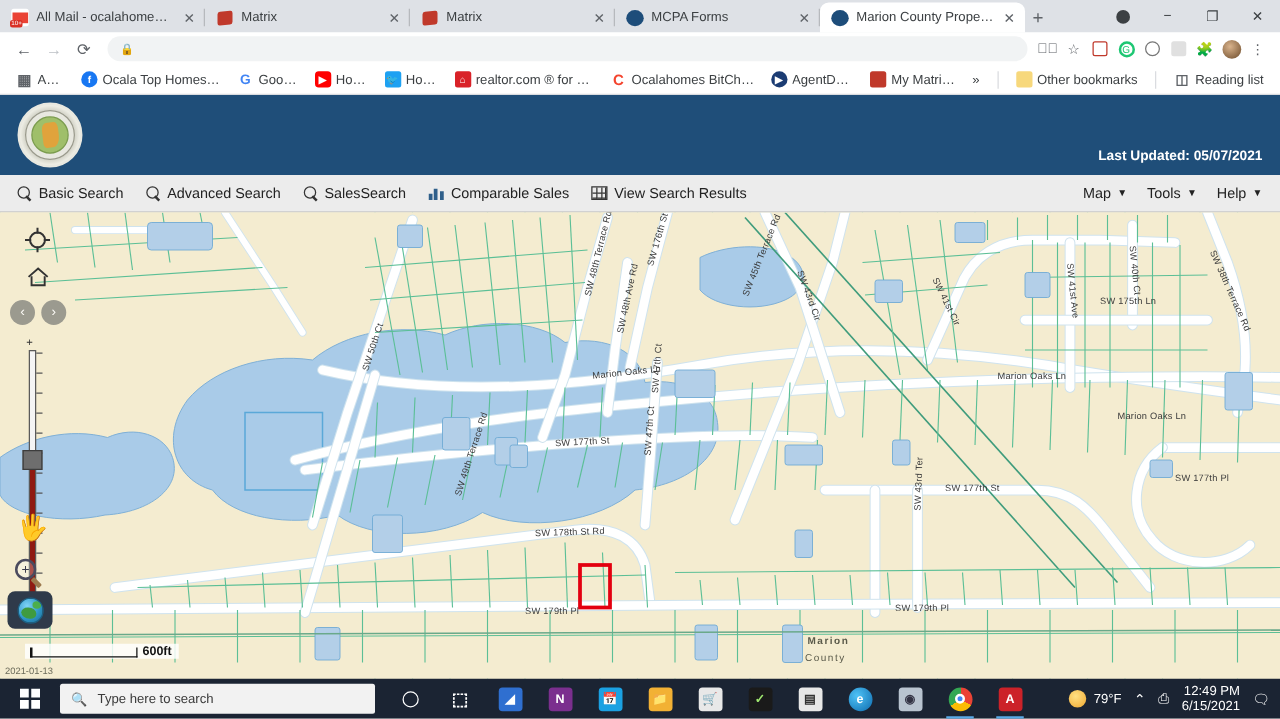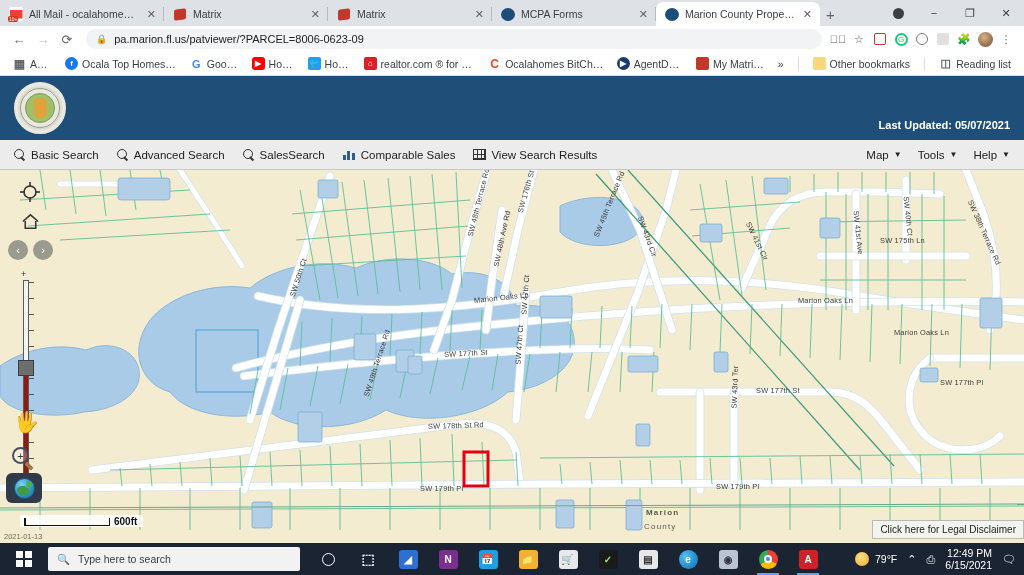--- a/index.html
+++ b/index.html
@@ -368,21 +368,20 @@
       <div class="wc">✕</div>
     </div>
   </div>
 
   <div class="toolbar">
     <div class="nav-btn">←</div>
     <div class="nav-btn disabled">→</div>
     <div class="nav-btn">⟳</div>
     <div class="omnibox">
       <span class="lock">🔒</span>
-      <span>pa.marion.fl.us/patviewer/?PARCEL=8006-0623-09</span>
     </div>
     <div class="tb-icons">
       <span class="tb-ic">👁⃠</span>
       <span class="tb-ic">☆</span>
       <span class="tb-ic">
           <span class="ext-sq"></span>
         </span>
       <span class="tb-ic">
           <span class="ext-circ">G</span>
         </span>
@@ -955,21 +954,20 @@
 
     <div class="scalebar">
       <div class="sb-line">
           <span class="sb-end"></span>
         </div>
       <div class="sb-text">600ft</div>
     </div>
 
     <div class="img-date">2021-01-13</div>
 
-    <div class="disclaimer">Click here for Legal Disclaimer</div>
   </div>
 
   <div class="taskbar">
     <div class="start">
       <span class="win-logo">
           <i></i>
           <i></i>
           <i></i>
           <i></i>
         </span>

